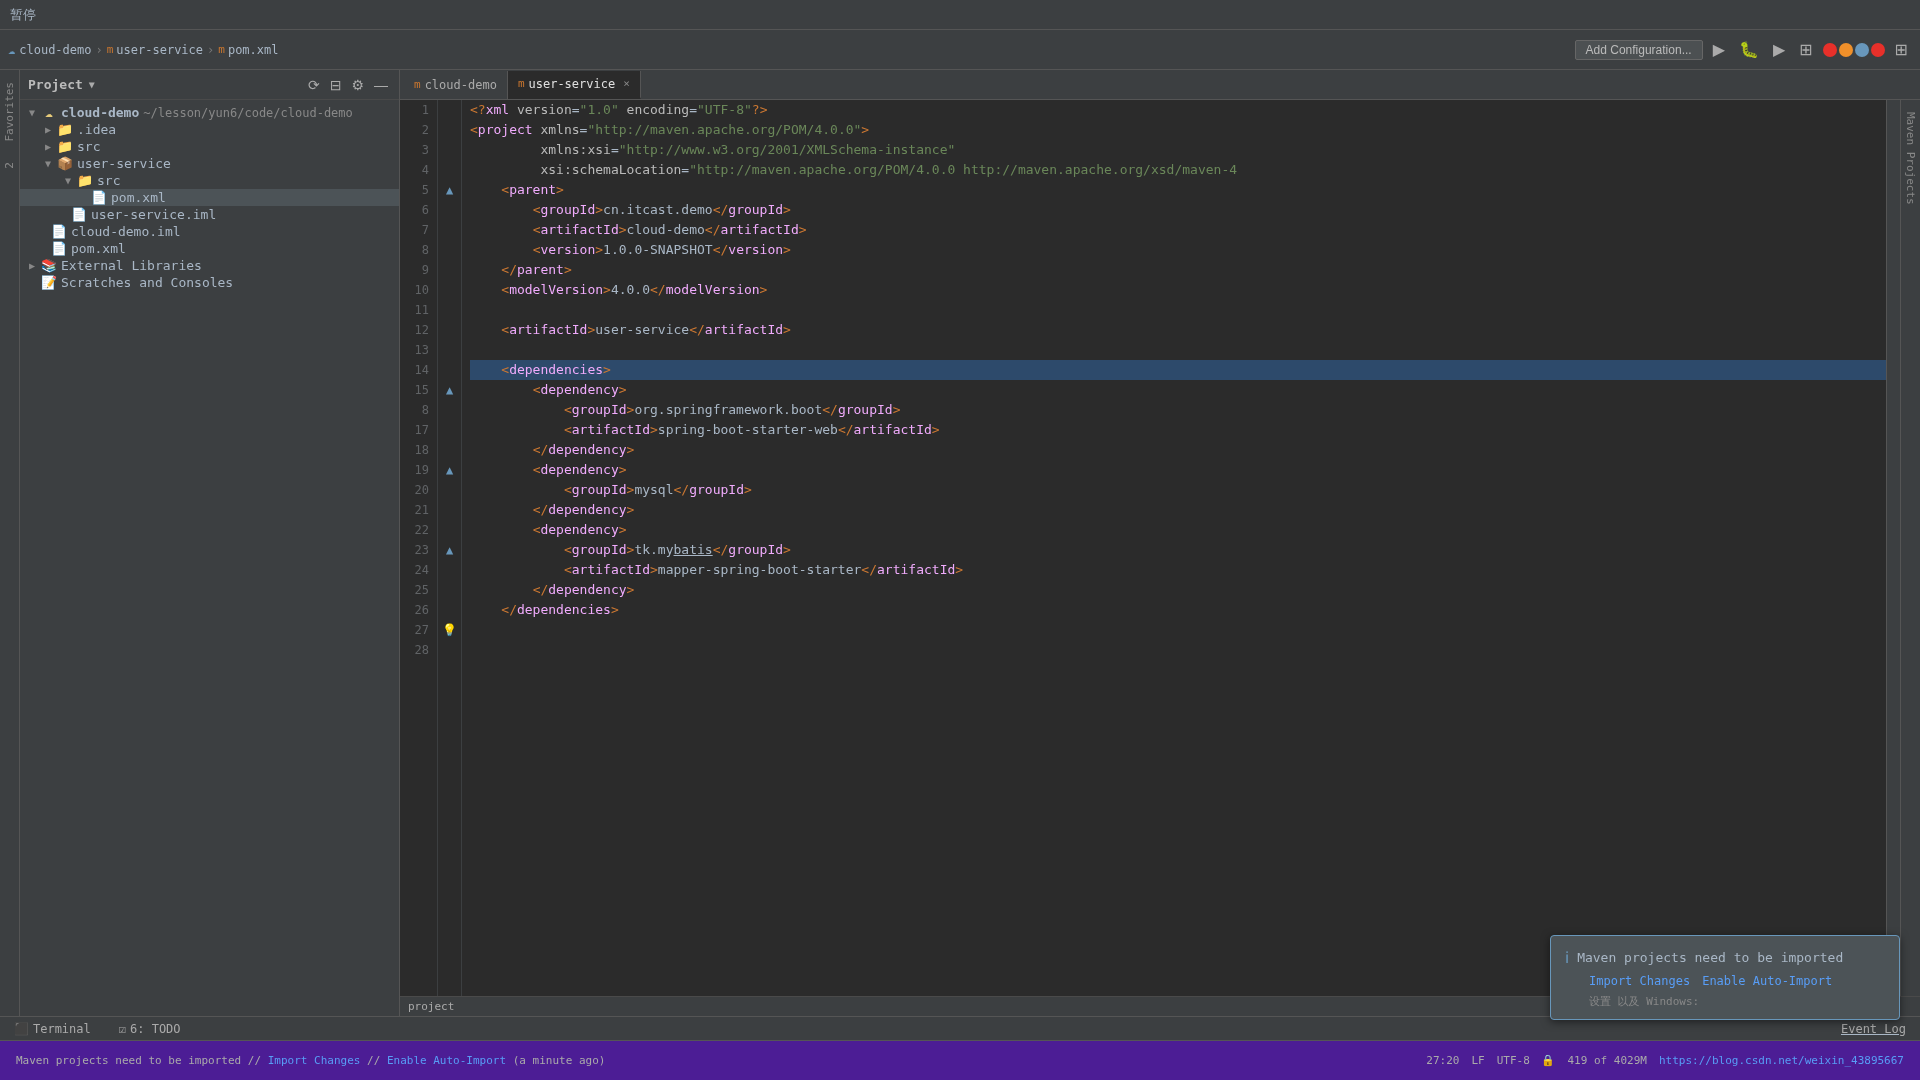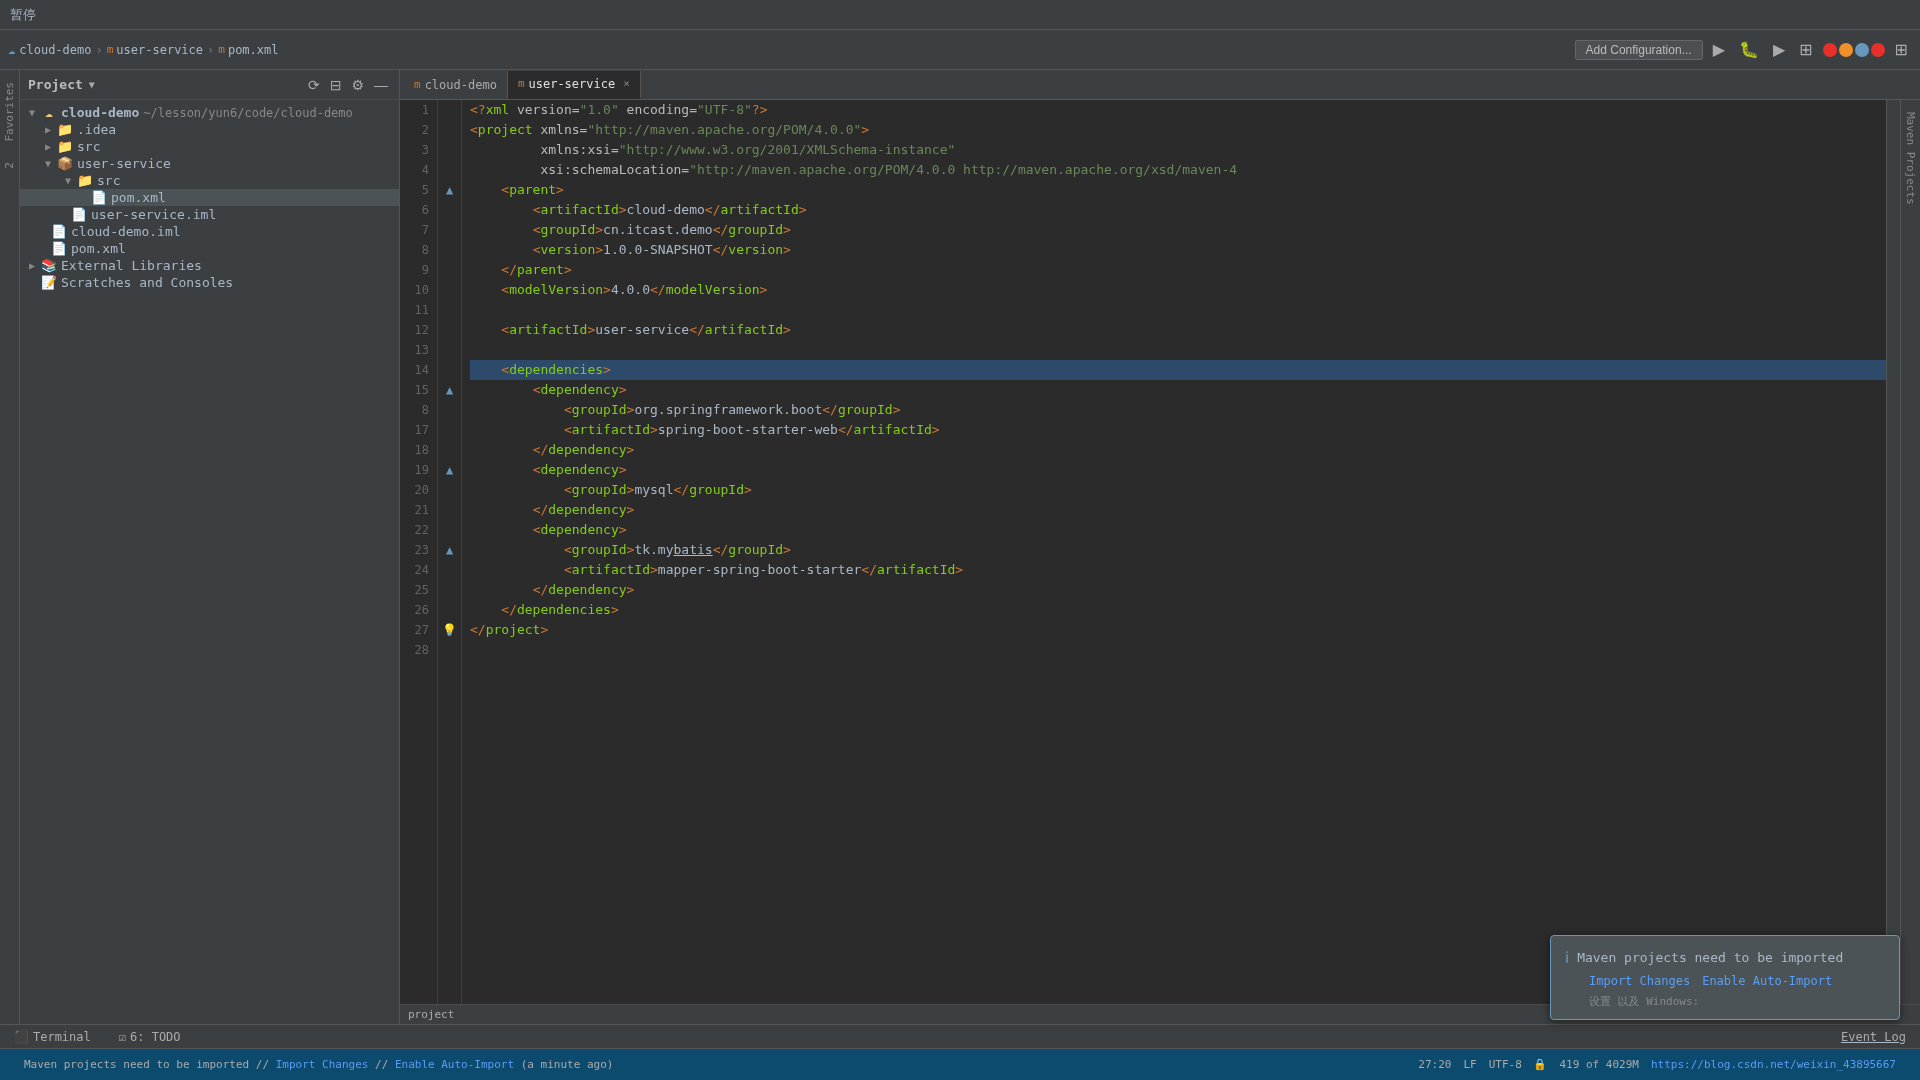--- a/index.html
+++ b/index.html
@@ -225,33 +225,33 @@
     }
     .code-line {
       display: flex;
       align-items: center;
       height: 20px;
       white-space: pre;
       position: relative;
     }
 
     
-    .xml-tag { color: #84cc16; }
+    .xml-tag { color: #f0abfc; }
     .xml-bracket { color: #cc7832; }
     .xml-attr { color: #bababa; }
     .xml-attr-val { color: #6a8759; }
     .xml-text { color: #a9b7c6; }
 
     
     .status-bar {
-      background: #0c4a6e;
-      height: 32px;
-      display: flex;
-      align-items: center;
-      padding: 0 24px;
+      background: #4c1d95;
+      height: 40px;
+      display: flex;
+      align-items: center;
+      padding: 0 16px;
       border-top: 1px solid #555;
       font-size: 11px;
       color: #aaa;
       gap: 16px;
       flex-shrink: 0;
     }
     .status-bar-left {
       display: flex;
       align-items: center;
       gap: 8px;
@@ -609,24 +609,24 @@
           <div class="code-line">
             <span>         <span class="xml-attr">xmlns:xsi</span>=<span class="xml-attr-val">"http://www.w3.org/2001/XMLSchema-instance"</span></span>
           </div>
           <div class="code-line">
             <span>         <span class="xml-attr">xsi:schemaLocation</span>=<span class="xml-attr-val">"http://maven.apache.org/POM/4.0.0 http://maven.apache.org/xsd/maven-4</span></span>
           </div>
           <div class="code-line">
             <span class="xml-bracket">    &lt;</span><span class="xml-tag">parent</span><span class="xml-bracket">&gt;</span>
           </div>
           <div class="code-line">
+            <span>        <span class="xml-bracket">&lt;</span><span class="xml-tag">groupId</span><span class="xml-bracket">&gt;</span><span class="xml-text">cn.itcast.demo</span><span class="xml-bracket">&lt;/</span><span class="xml-tag">groupId</span><span class="xml-bracket">&gt;</span></span>
+          </div>
+          <div class="code-line">
             <span>        <span class="xml-bracket">&lt;</span><span class="xml-tag">artifactId</span><span class="xml-bracket">&gt;</span><span class="xml-text">cloud-demo</span><span class="xml-bracket">&lt;/</span><span class="xml-tag">artifactId</span><span class="xml-bracket">&gt;</span></span>
-          </div>
-          <div class="code-line">
-            <span>        <span class="xml-bracket">&lt;</span><span class="xml-tag">groupId</span><span class="xml-bracket">&gt;</span><span class="xml-text">cn.itcast.demo</span><span class="xml-bracket">&lt;/</span><span class="xml-tag">groupId</span><span class="xml-bracket">&gt;</span></span>
           </div>
           <div class="code-line">
             <span>        <span class="xml-bracket">&lt;</span><span class="xml-tag">version</span><span class="xml-bracket">&gt;</span><span class="xml-text">1.0.0-SNAPSHOT</span><span class="xml-bracket">&lt;/</span><span class="xml-tag">version</span><span class="xml-bracket">&gt;</span></span>
           </div>
           <div class="code-line">
             <span>    <span class="xml-bracket">&lt;/</span><span class="xml-tag">parent</span><span class="xml-bracket">&gt;</span></span>
           </div>
           <div class="code-line">
             <span>    <span class="xml-bracket">&lt;</span><span class="xml-tag">modelVersion</span><span class="xml-bracket">&gt;</span><span class="xml-text">4.0.0</span><span class="xml-bracket">&lt;/</span><span class="xml-tag">modelVersion</span><span class="xml-bracket">&gt;</span></span>
           </div>
@@ -666,23 +666,20 @@
             <span>            <span class="xml-bracket">&lt;</span><span class="xml-tag">groupId</span><span class="xml-bracket">&gt;</span><span class="xml-text">tk.my</span><span style="text-decoration:underline;" class="xml-text">batis</span><span class="xml-bracket">&lt;/</span><span class="xml-tag">groupId</span><span class="xml-bracket">&gt;</span></span>
           </div>
           <div class="code-line">
             <span>            <span class="xml-bracket">&lt;</span><span class="xml-tag">artifactId</span><span class="xml-bracket">&gt;</span><span class="xml-text">mapper-spring-boot-starter</span><span class="xml-bracket">&lt;/</span><span class="xml-tag">artifactId</span><span class="xml-bracket">&gt;</span></span>
           </div>
           <div class="code-line">
             <span>        <span class="xml-bracket">&lt;/</span><span class="xml-tag">dependency</span><span class="xml-bracket">&gt;</span></span>
           </div>
           <div class="code-line">
             <span>    <span class="xml-bracket">&lt;/</span><span class="xml-tag">dependencies</span><span class="xml-bracket">&gt;</span></span>
-          </div>
-          <div class="code-line">
-            <span><span class="xml-bracket">&lt;/</span><span class="xml-tag">project</span><span class="xml-bracket">&gt;</span></span>
           </div>
         </div>
 
         <div style="width:14px;background:#3c3f41;border-left:1px solid #555;"></div>
       </div>
 
       <div class="right-strip">
         <span class="right-strip-label">Maven Projects</span>
       </div>
     </div>

